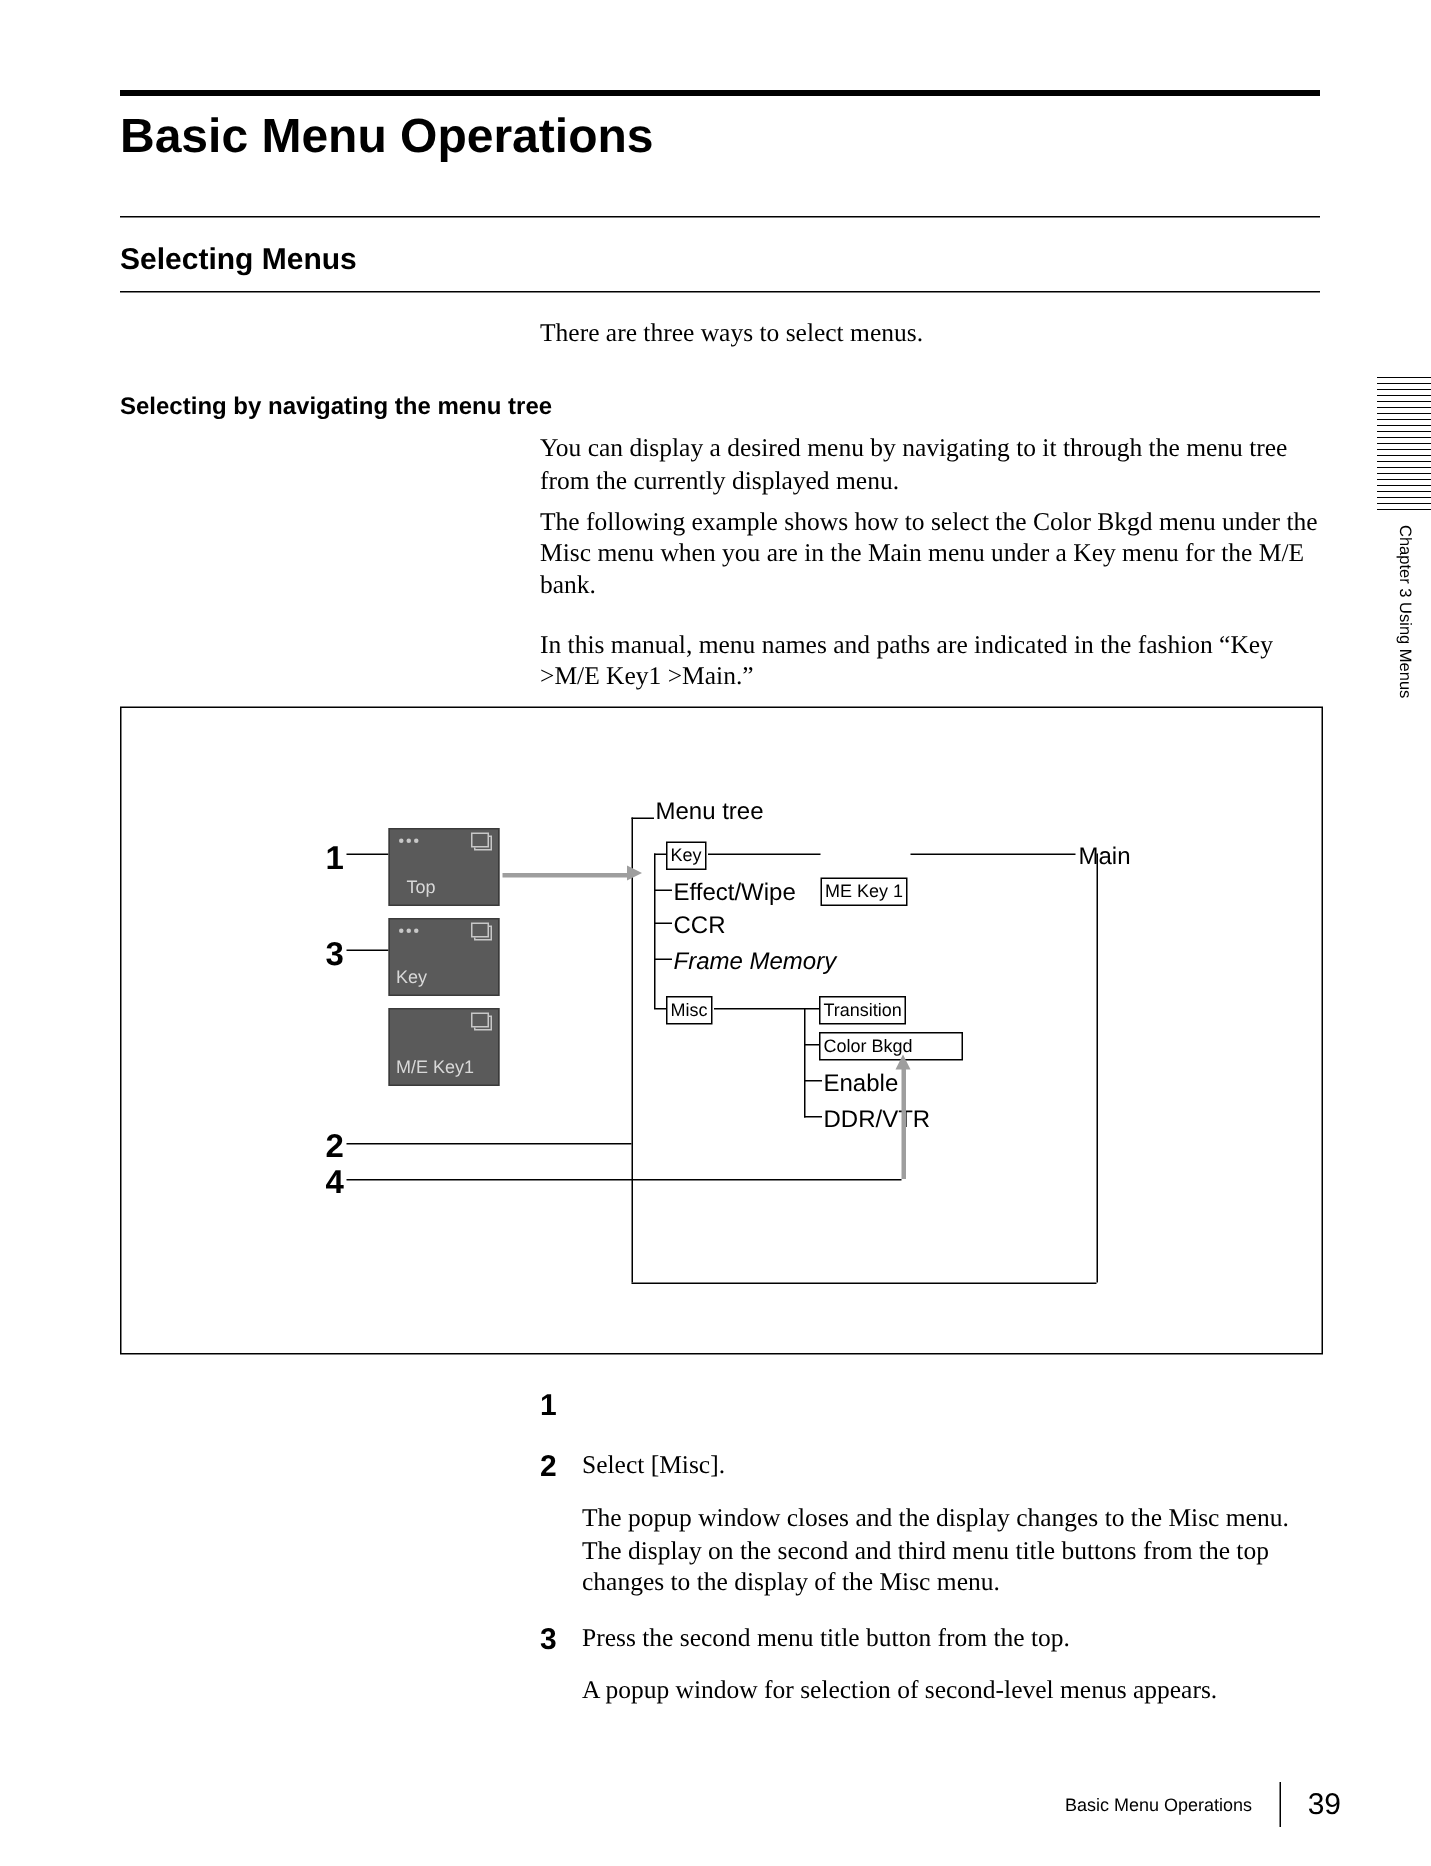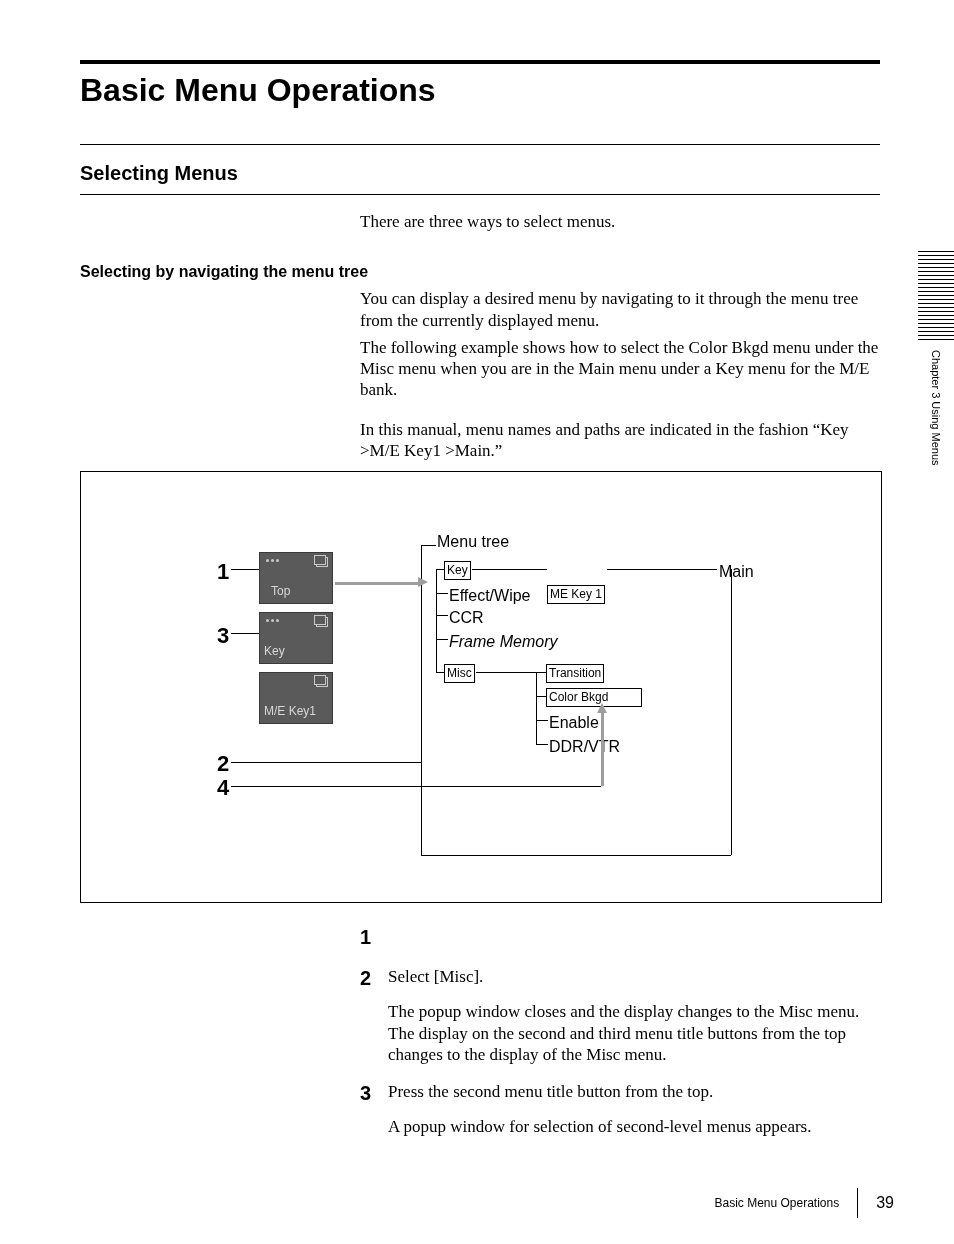--- a/index.html
+++ b/index.html
@@ -42,21 +42,21 @@
   .step .t{flex:1;}
   .step .sub{margin-top:14px;}
   
   .sidehatch{position:absolute;right:0;top:250px;width:36px;height:90px;
              background:repeating-linear-gradient(0deg,#000 0,#000 1px,#fff 1px,#fff 4px);}
   .sidetext{position:absolute;right:12px;top:350px;font-family:Helvetica,Arial,sans-serif;font-size:11px;
             writing-mode:vertical-rl;white-space:nowrap;}
   
   .footer{position:absolute;right:60px;bottom:26px;display:flex;align-items:center;gap:14px;
           font-family:Helvetica,Arial,sans-serif;font-size:12px;}
-  .footer .pg{font-size:16px;}
+  .footer .pg{font-size:20px;}
   .footer .vr{width:1px;height:30px;background:#000;margin:0 4px;}
 </style>
 </head>
 <body>
 
 <div class="sidehatch"></div>
 <div class="sidetext">Chapter 3   Using Menus</div>
 
 <div class="page">
   <div class="rule-thick"></div>

